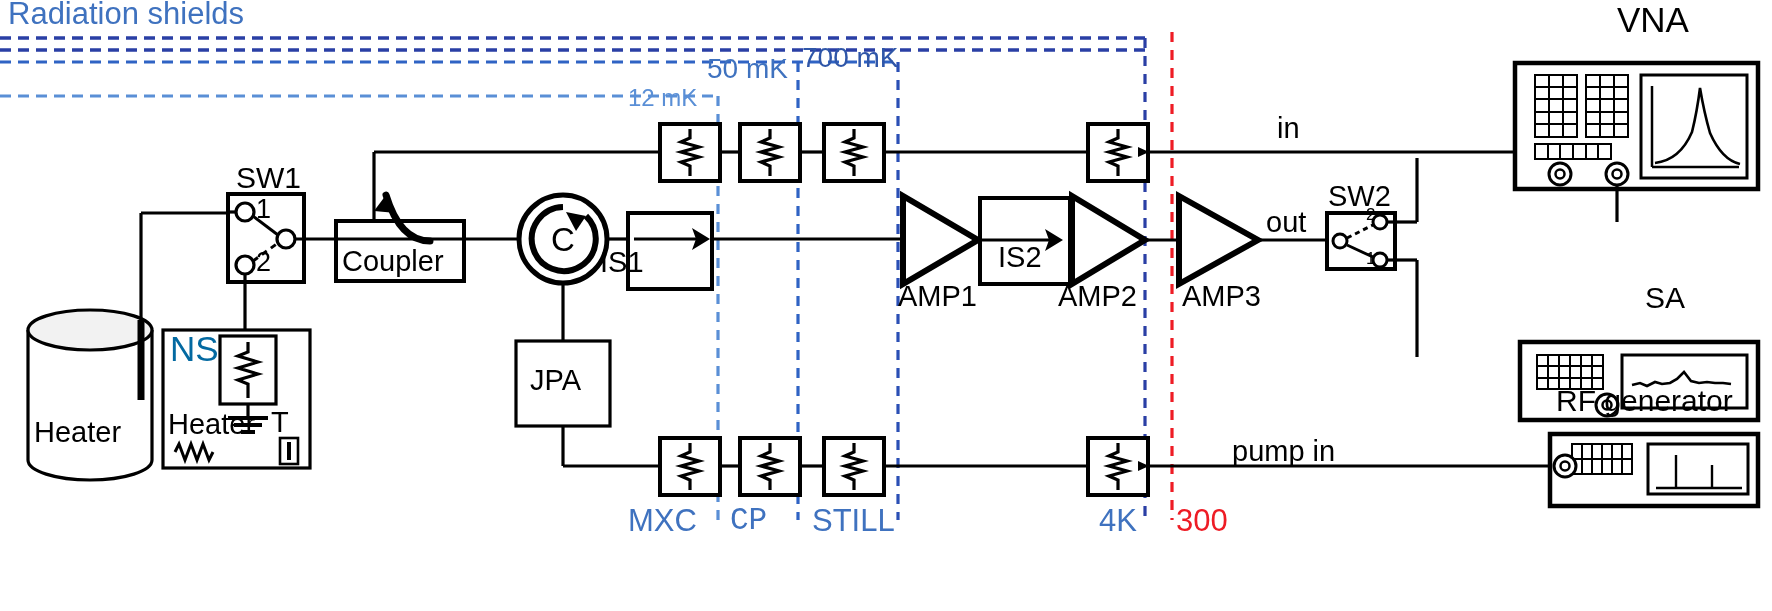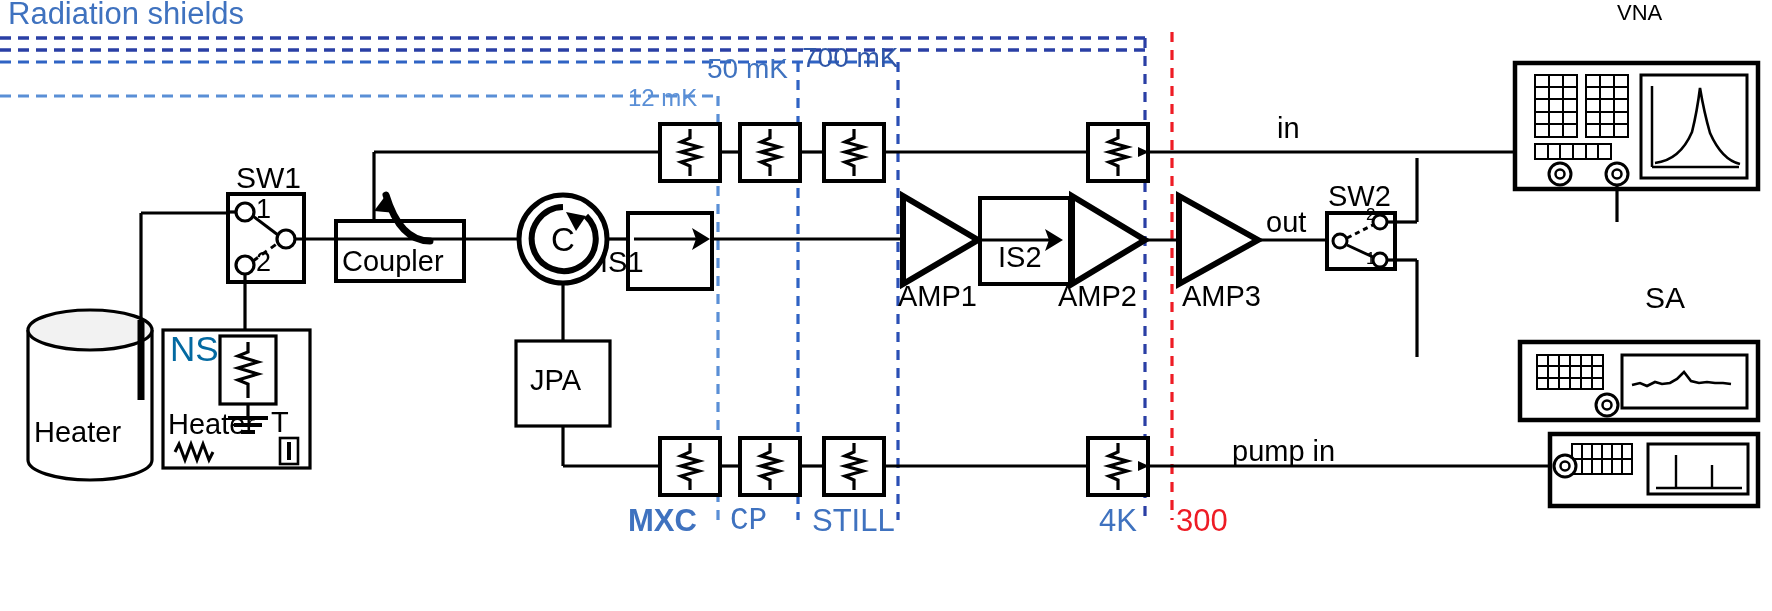--- a/index.html
+++ b/index.html
@@ -275,21 +275,21 @@
       <circle cx="1565" cy="466" r="4.5" fill="#fff" stroke="#000" stroke-width="2.5"></circle>
     </g>
   </svg>
 
   <div class="lbl blue" style="left:8px;top:-2px;font-size:31px;color:#3f72bf;">Radiation shields</div>
 
   <div class="lbl lblue" style="left:628px;top:86px;font-size:24px;color:#5a8fd6;">12 mK</div>
   <div class="lbl blue" style="left:707px;top:55px;font-size:28px;color:#3f72bf;">50 mK</div>
   <div class="lbl dblue" style="left:802px;top:44px;font-size:28px;color:#2f56a8;">700 mK</div>
 
-  <div class="lbl blue" style="left:628px;top:505px;font-size:31px;color:#3f72bf;font-weight:bold;">MXC</div>
+  <div class="lbl blue" style="left:628px;top:505px;font-size:31px;color:#3f72bf;">MXC</div>
   <div class="lbl blue" style="left:730px;top:505px;font-size:31px;color:#3f72bf;font-family:Liberation Mono, monospace;">CP</div>
   <div class="lbl blue" style="left:812px;top:505px;font-size:31px;color:#3f72bf;">STILL</div>
   <div class="lbl blue" style="left:1099px;top:505px;font-size:31px;color:#3f72bf;">4K</div>
   <div class="lbl red" style="left:1176px;top:505px;font-size:31px;color:#ee1c25;">300</div>
 
   <div class="lbl" style="left:34px;top:418px;font-size:29px;">Heater</div>
   <div class="lbl" style="left:236px;top:163px;font-size:30px;">SW1</div>
   <div class="lbl" style="left:256px;top:196px;font-size:27px;">1</div>
   <div class="lbl" style="left:256px;top:249px;font-size:27px;">2</div>
   <div class="lbl red" style="left:170px;top:331px;font-size:35px;color:#0369a1;">NS</div>
@@ -303,16 +303,17 @@
   <div class="lbl" style="left:1058px;top:282px;font-size:29px;">AMP2</div>
   <div class="lbl" style="left:1182px;top:282px;font-size:29px;text-align:right;">AMP3</div>
   <div class="lbl" style="left:1328px;top:182px;font-size:29px;">SW2</div>
   <div class="lbl" style="left:1366px;top:206px;font-size:17px;">2</div>
   <div class="lbl" style="left:1366px;top:250px;font-size:17px;">1</div>
 
   <div class="lbl" style="left:1277px;top:114px;font-size:29px;">in</div>
   <div class="lbl" style="left:1266px;top:208px;font-size:29px;">out</div>
   <div class="lbl" style="left:1232px;top:437px;font-size:29px;">pump in</div>
 
-  <div class="lbl" style="left:1617px;top:2px;font-size:22px;">VNA</div>
+  <div class="lbl" style="left:1617px;top:2px;font-size:35px;">VNA</div>
   <div class="lbl" style="left:1645px;top:283px;font-size:30px;">SA</div>
+  <div class="lbl" style="left:1556px;top:386px;font-size:30px;">RF generator</div>
 
 </div>
 
 </body></html>

